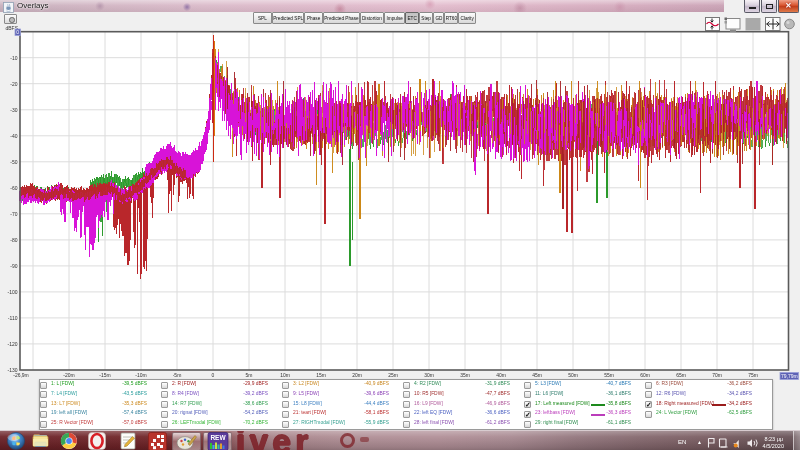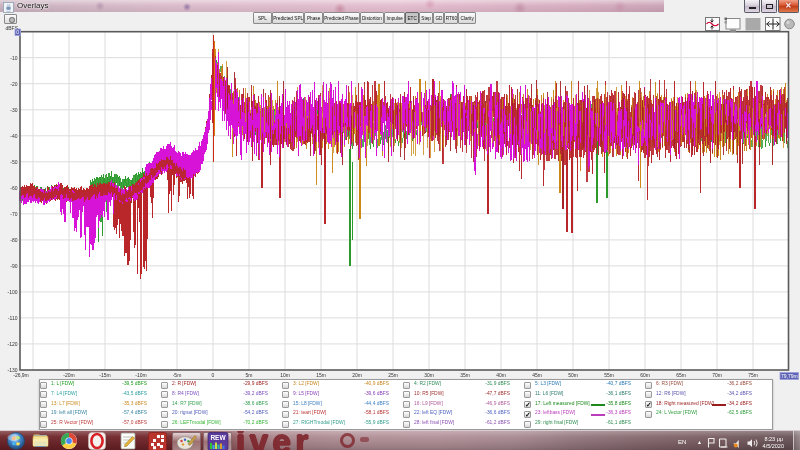--- a/index.html
+++ b/index.html
@@ -1,16 +1,16 @@
 <!DOCTYPE html>
 <html><head><meta charset="utf-8"><style>
 * { margin:0; padding:0; box-sizing:border-box; }
 html,body { width:800px; height:450px; overflow:hidden; font-family:"Liberation Sans",sans-serif; }
 #page { position:relative; width:800px; height:450px; background:#f0f0f0; }
-#titlebar { position:absolute; left:0; top:0; width:664px; height:12px;
+#titlebar { position:absolute; left:0; top:0; width:724px; height:12px;
   background:linear-gradient(90deg,#c8b0bd 0%,#d2b5c3 14%,#dabac9 28%,#dfbacb 45%,#e3bccd 60%,#dbb2c4 75%,#d4aabd 88%,#caa2b5 100%);
 }
 #titlebar:before { content:""; position:absolute; inset:0;
   background:
    radial-gradient(circle 6px at 187px 7px, rgba(90,60,140,.55), rgba(90,60,140,0) 70%),
    radial-gradient(circle 9px at 340px 9px, rgba(160,60,90,.35), rgba(160,60,90,0) 70%),
    radial-gradient(circle 8px at 430px 4px, rgba(200,120,150,.4), rgba(200,120,150,0) 70%),
    radial-gradient(circle 10px at 520px 8px, rgba(150,80,110,.3), rgba(150,80,110,0) 70%),
    radial-gradient(circle 7px at 100px 6px, rgba(120,80,120,.3), rgba(120,80,120,0) 70%),
    radial-gradient(circle 9px at 620px 7px, rgba(190,120,150,.35), rgba(190,120,150,0) 70%),

